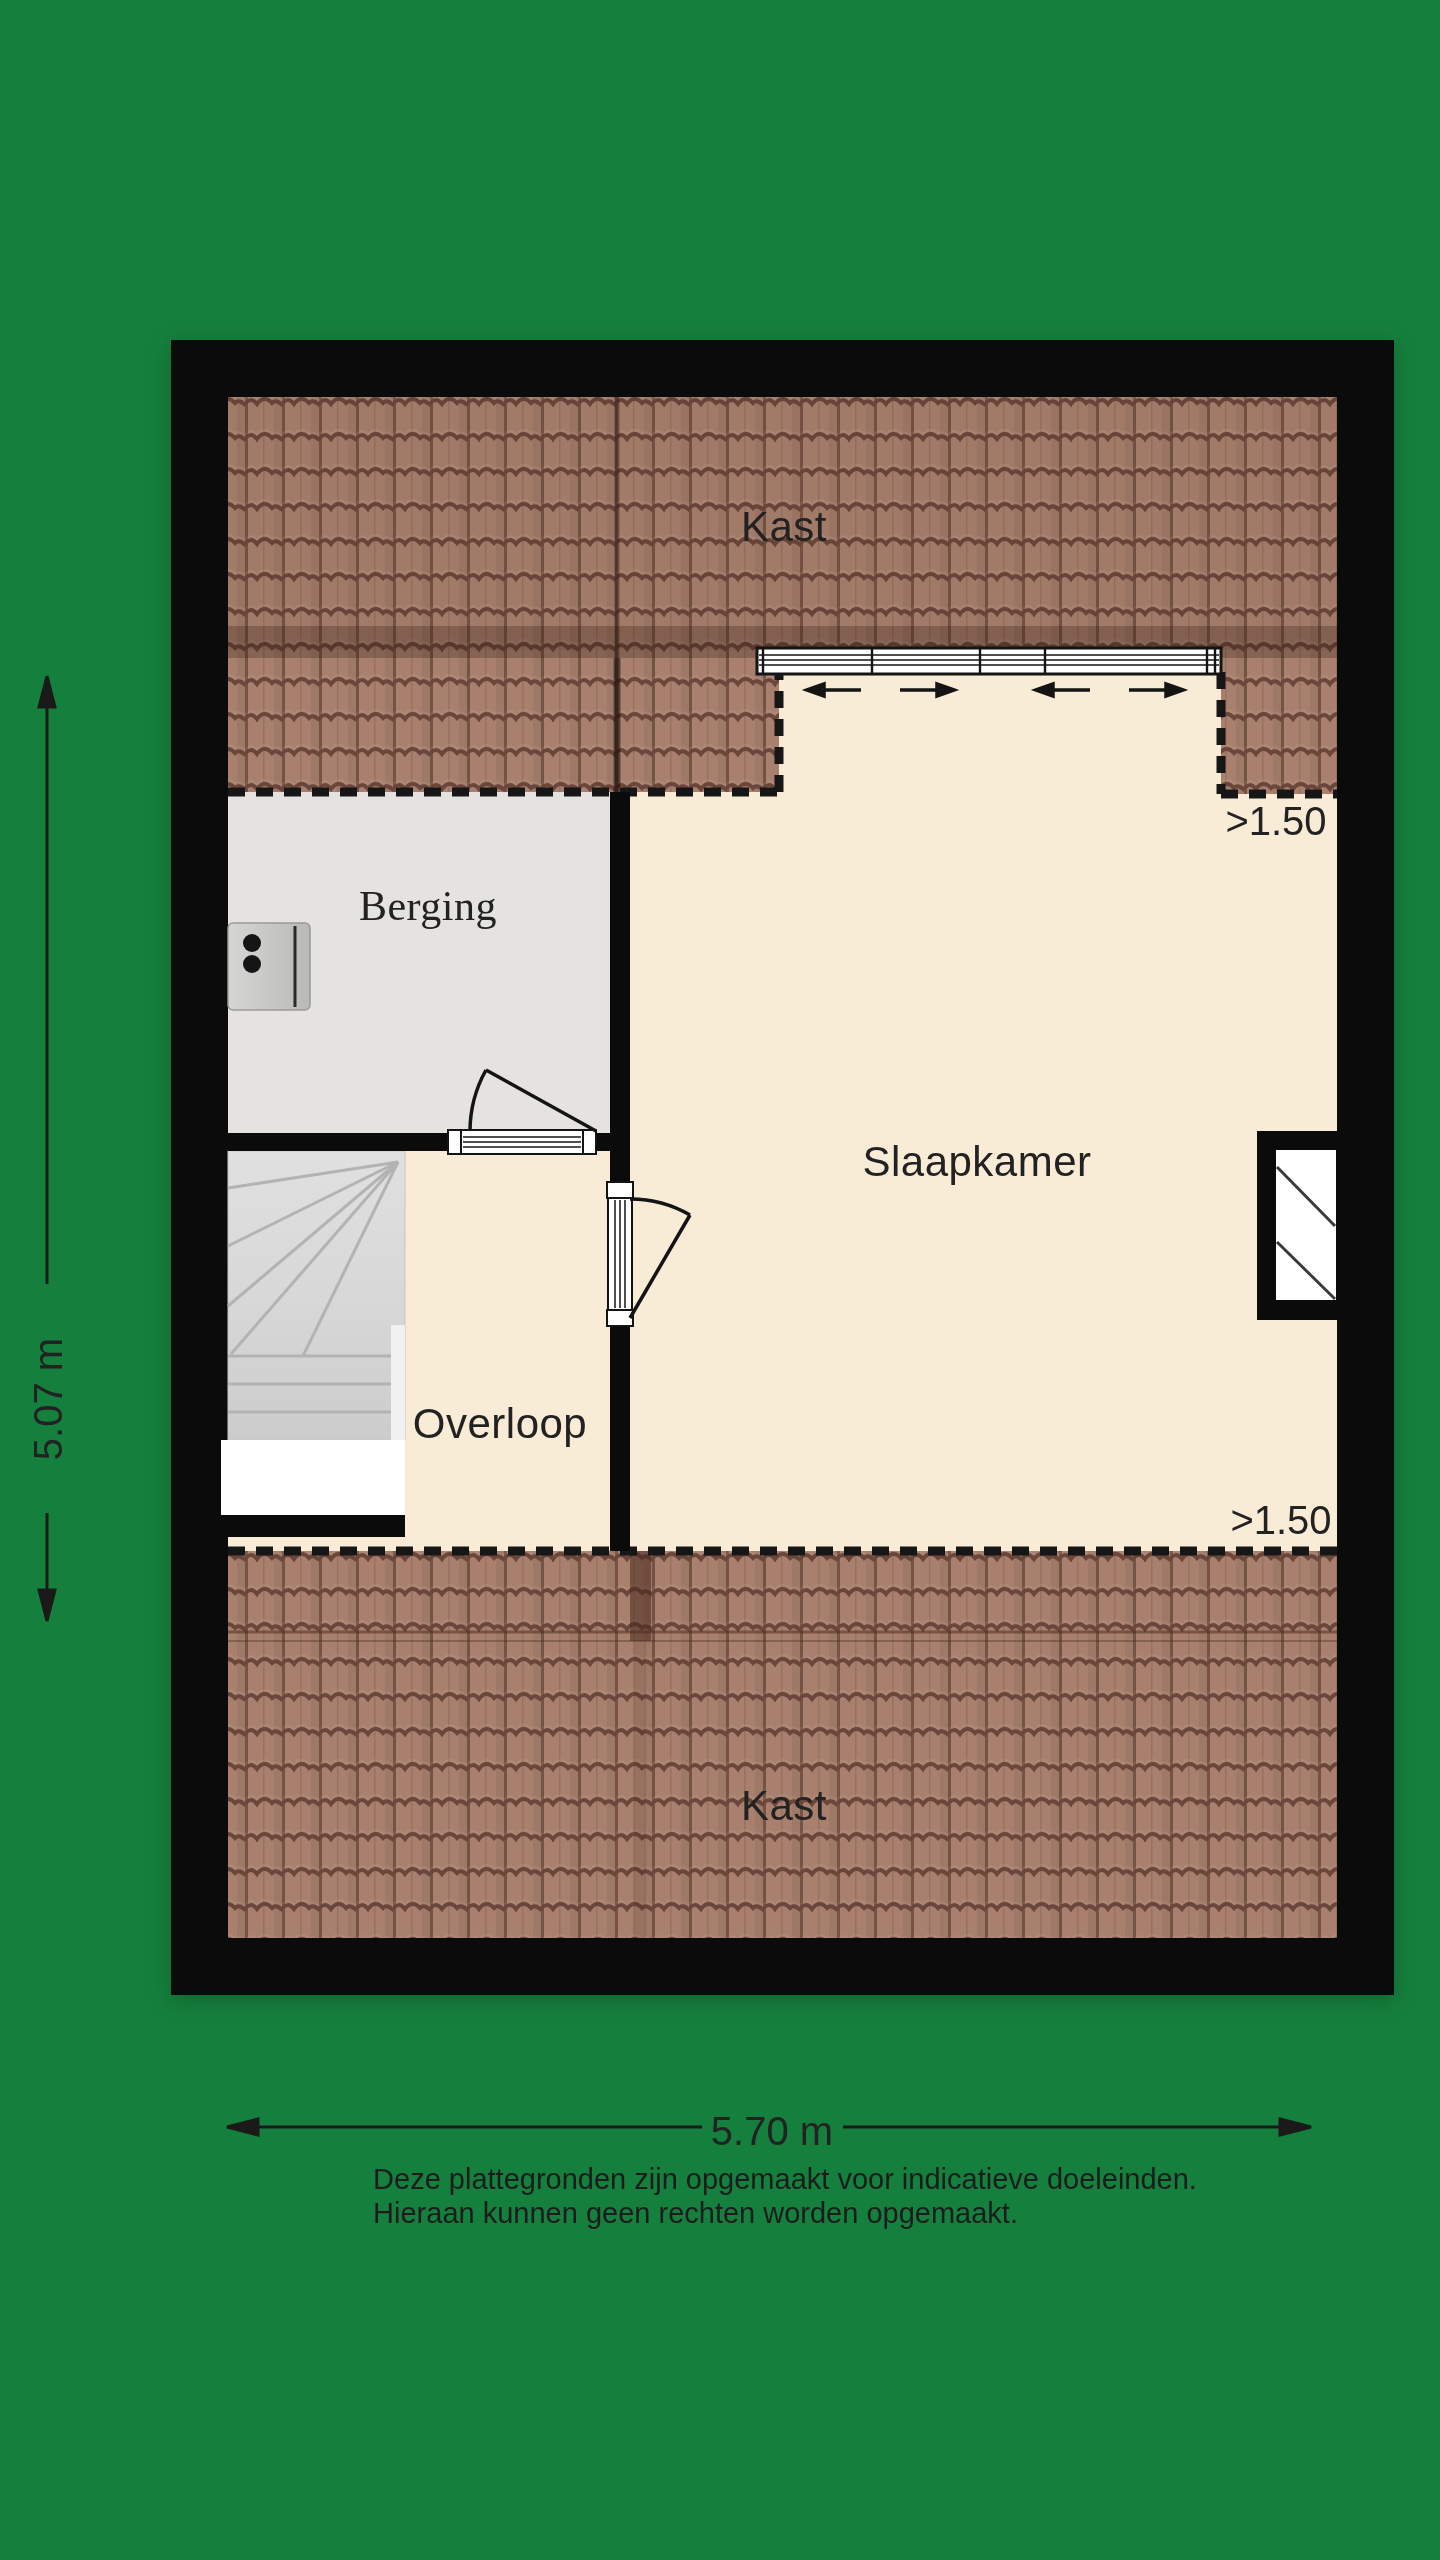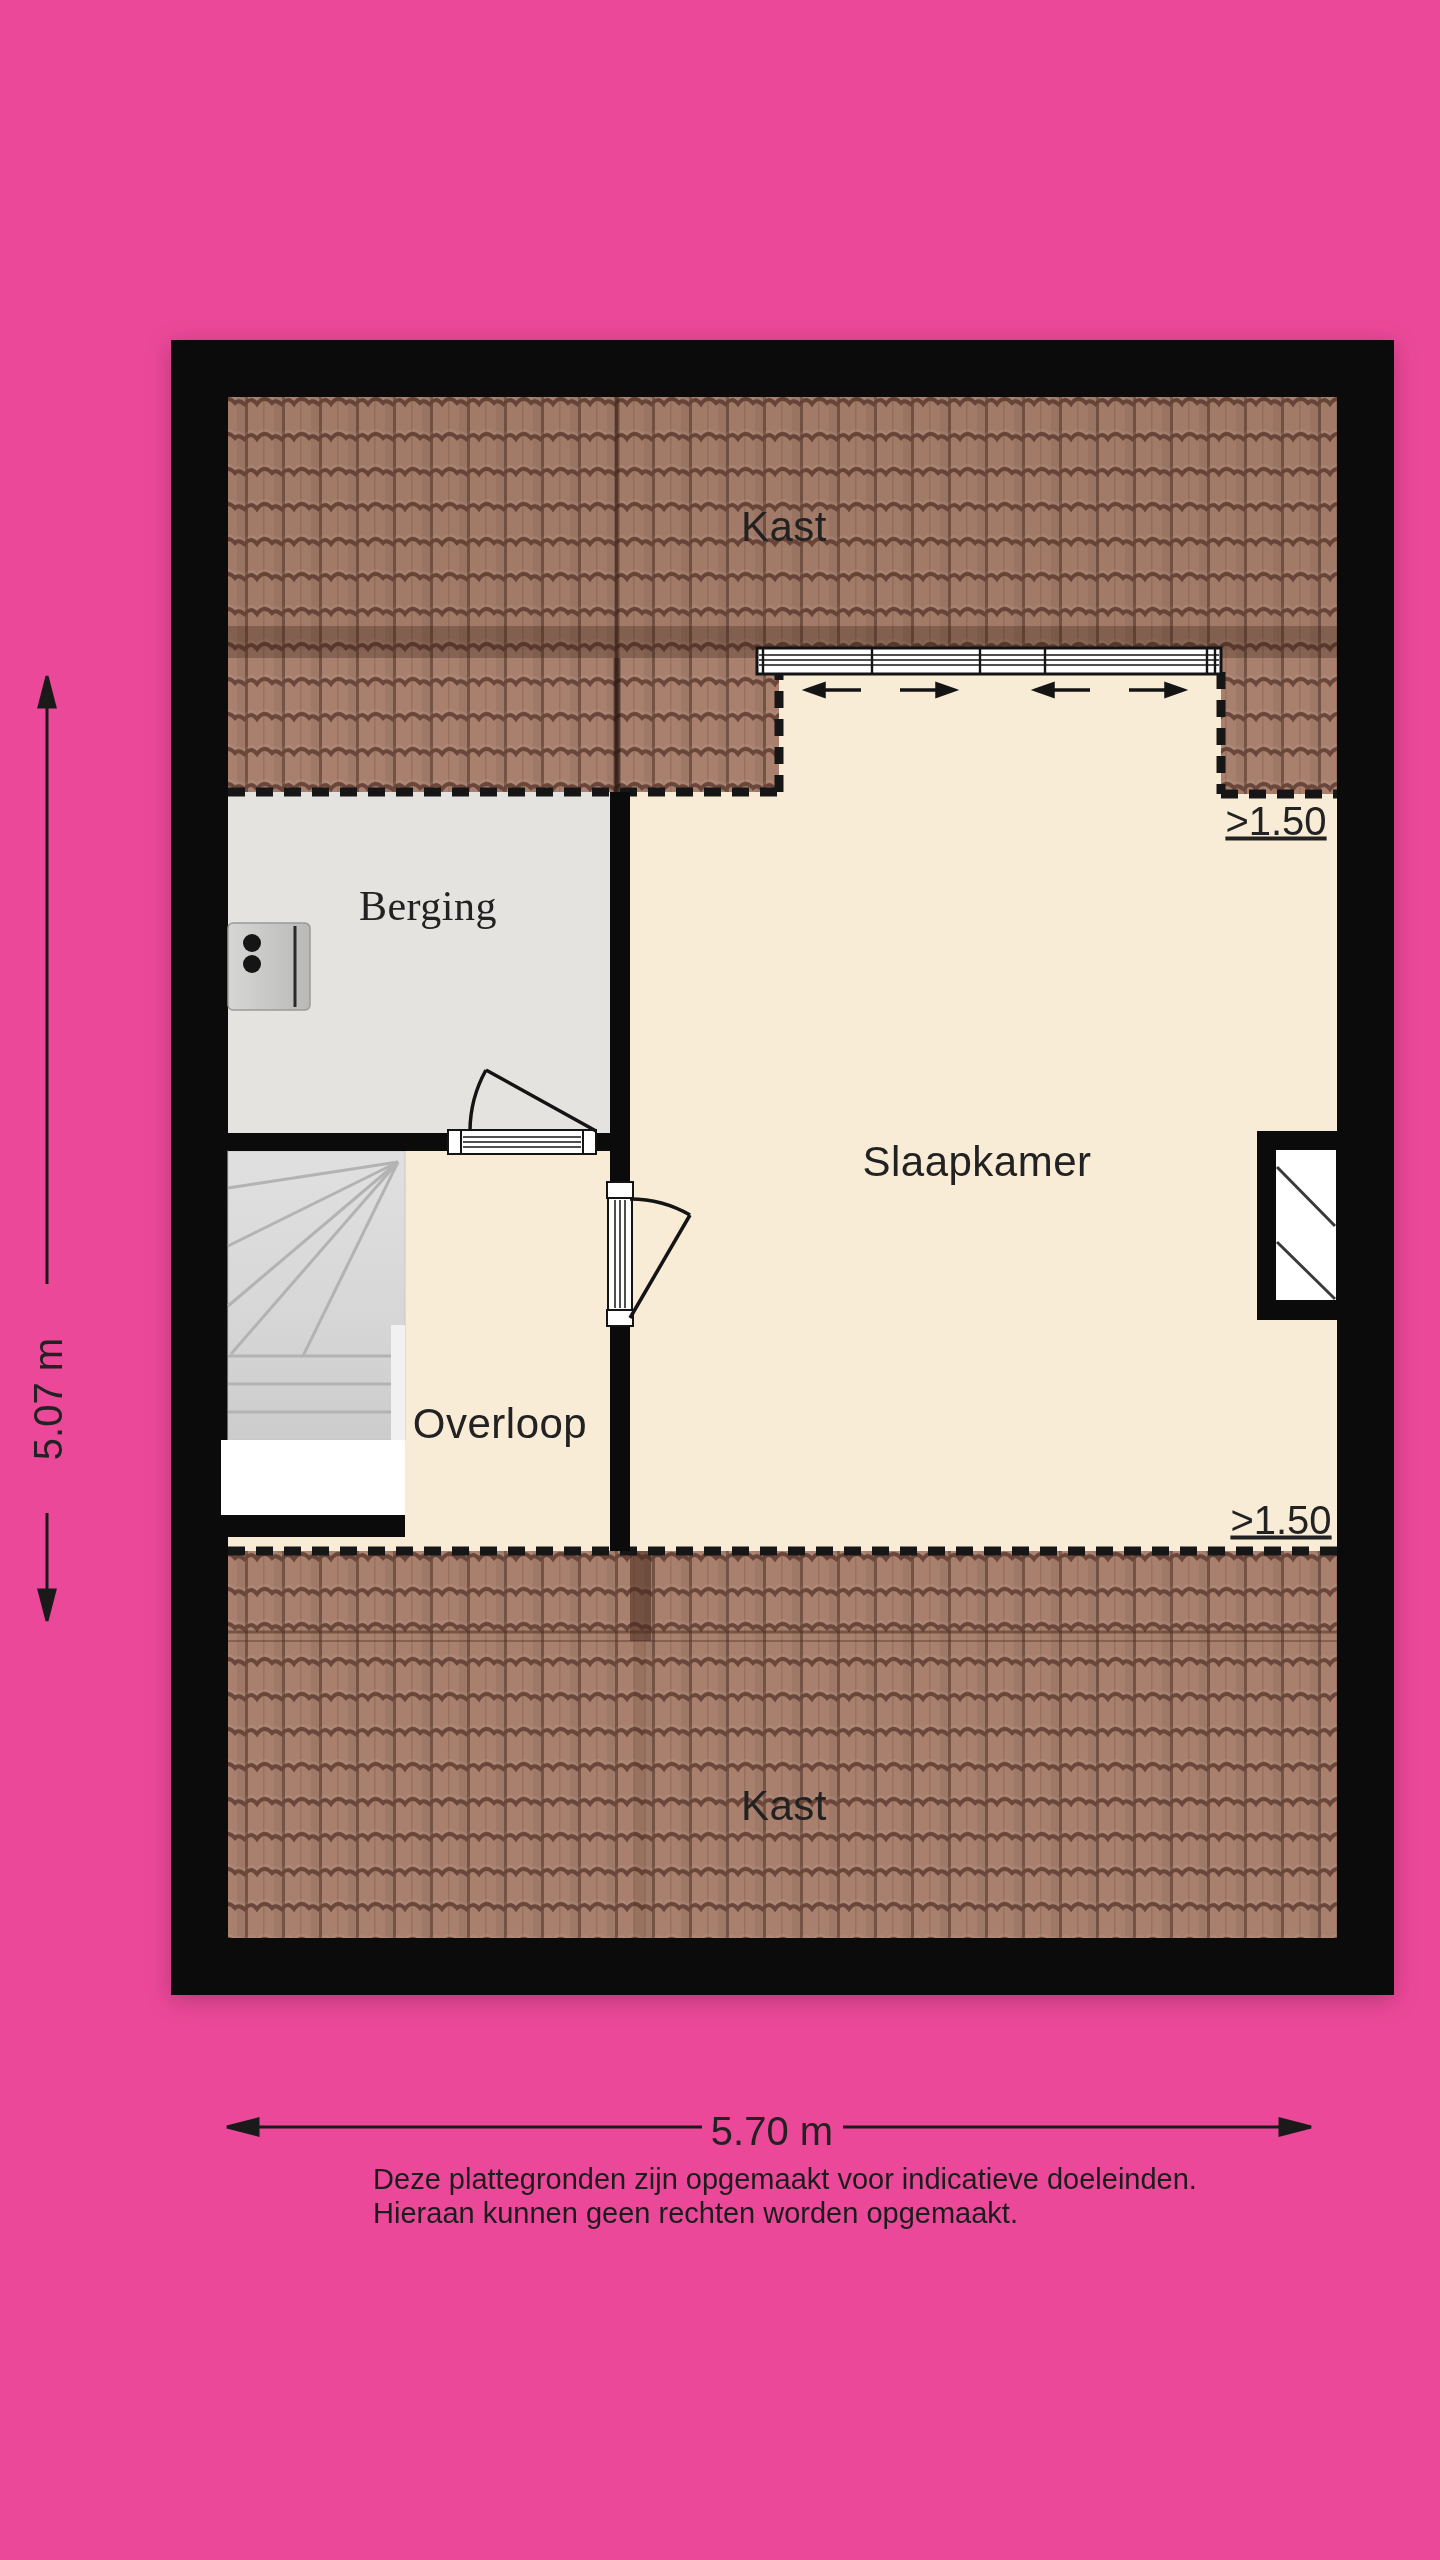--- a/index.html
+++ b/index.html
@@ -1,24 +1,24 @@
 <!DOCTYPE html>
 <html><head>
 <meta charset="utf-8">
 <style>
   html,body{margin:0;padding:0;background:#ffffff;}
-  .page{position:relative;width:1440px;height:2560px;background:#ec4899;overflow:hidden;
+  .page{position:relative;width:1440px;height:2560px;background:#15803d;overflow:hidden;
         font-family:"Liberation Sans", sans-serif;color:#1e1e1e;}
   .plan-wrap{position:absolute;left:171px;top:340px;width:1223px;height:1655px;
              filter:drop-shadow(0 5px 12px rgba(0,0,0,0.22));}
   .dims-svg{position:absolute;left:0;top:0;width:1440px;height:2560px;pointer-events:none;}
   .lbl{position:absolute;transform:translate(-50%,-50%);white-space:nowrap;
        color:#222222;font-weight:400;}
   .lbl.room{font-size:42px;letter-spacing:0.5px;}
-  .lbl.annot{font-size:40px;text-decoration:underline;}
+  .lbl.annot{font-size:40px;}
   .lbl.dim{font-size:40px;}
   .lbl.dim-v{transform:translate(-50%,-50%) rotate(-90deg);}
   .disclaimer{position:absolute;left:785px;top:2162px;transform:translateX(-50%);
               text-align:left;font-size:29px;line-height:34px;color:#1c1c1c;white-space:nowrap;}
 </style>
 </head>
 <body>
 
 <div class="page">
 

